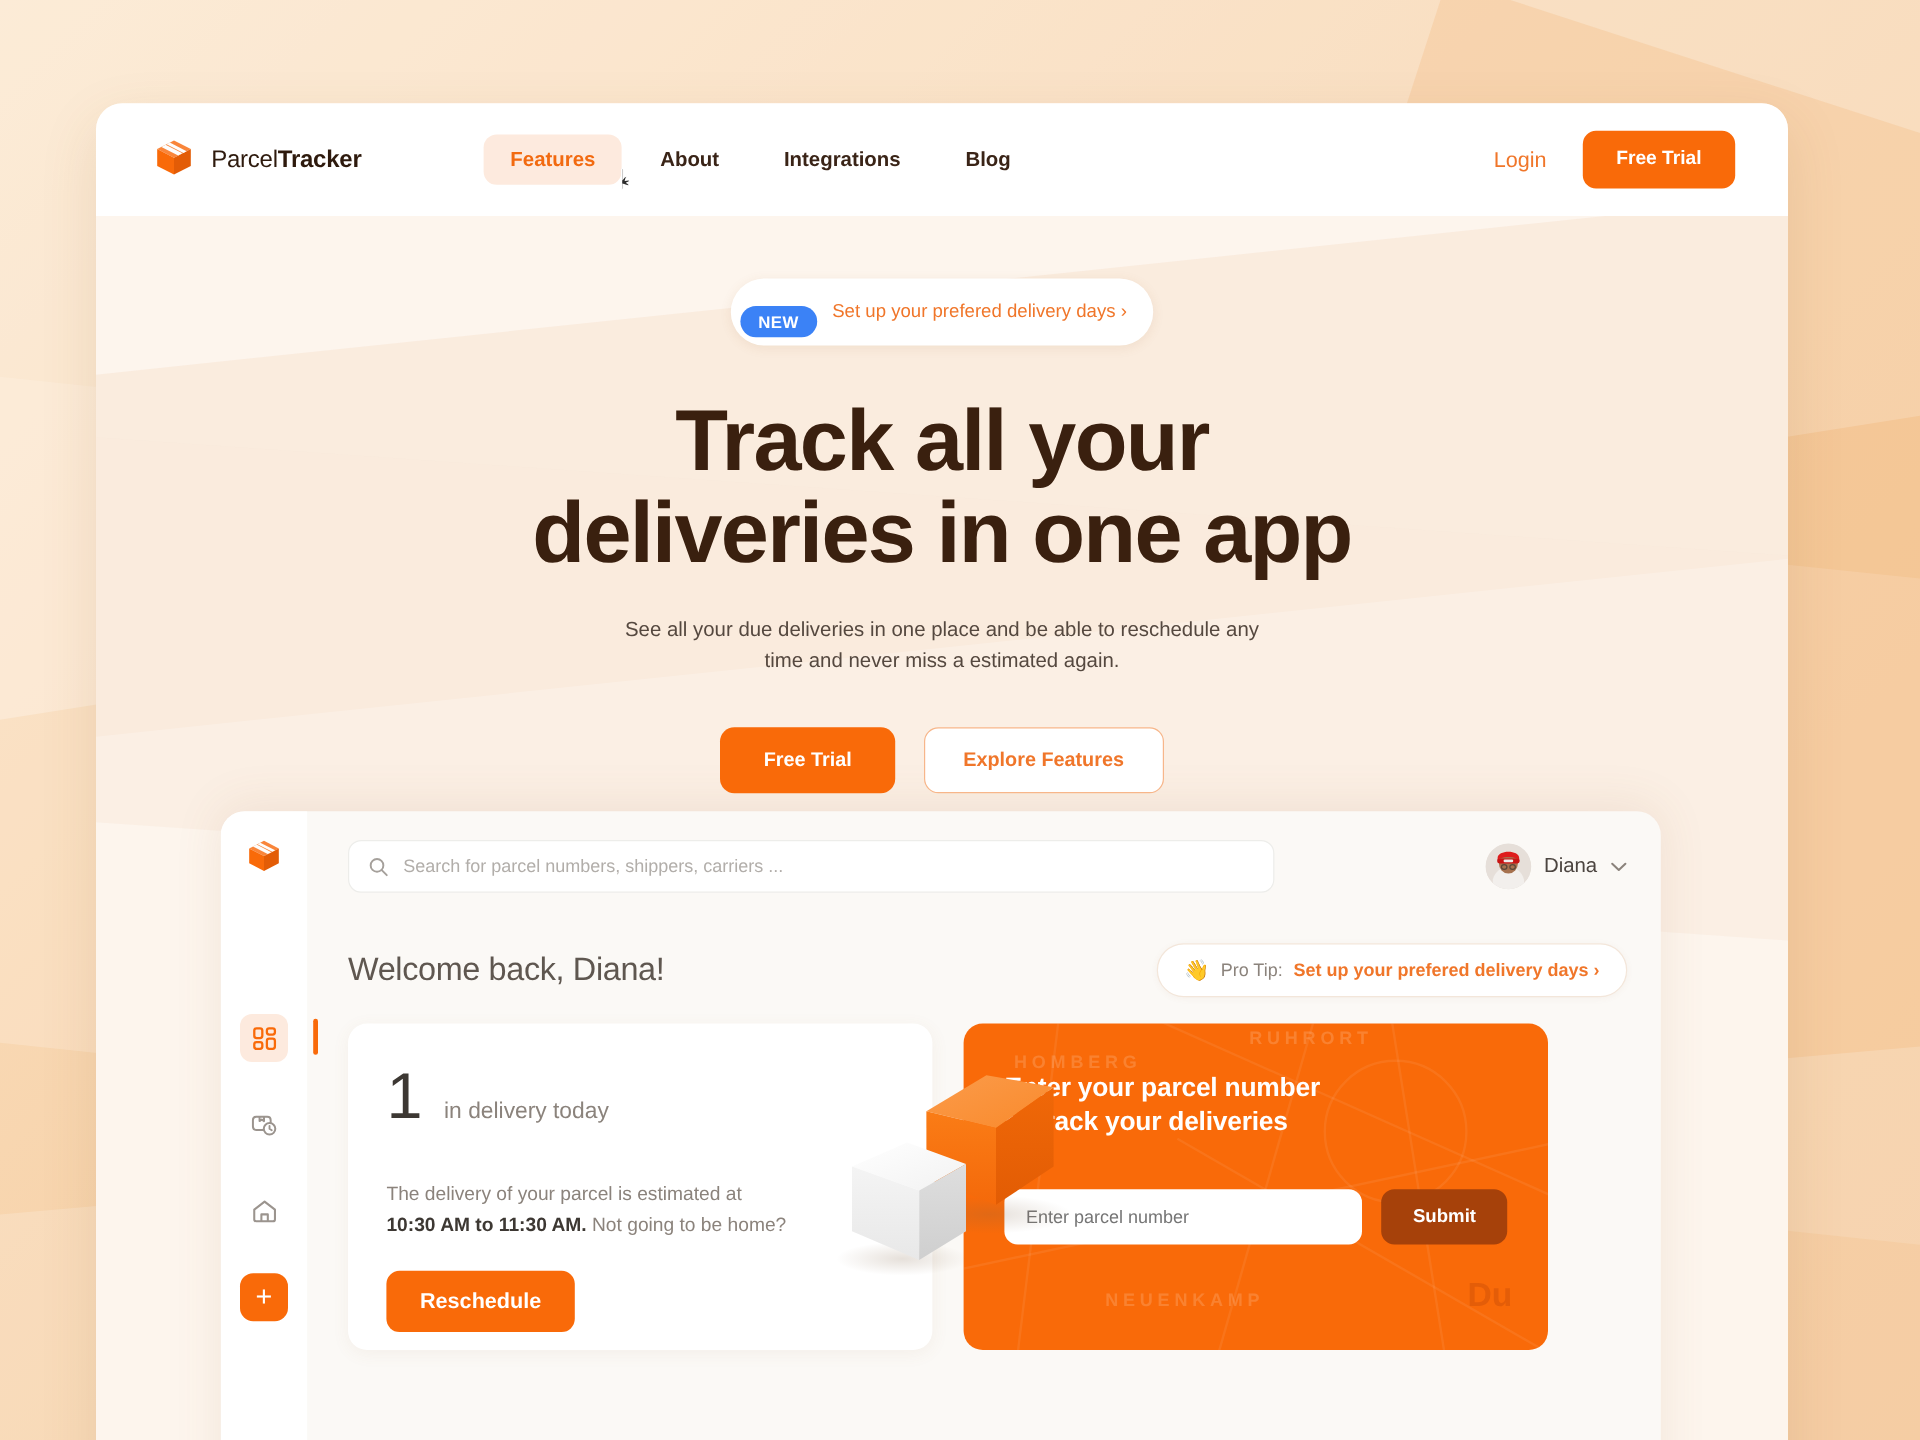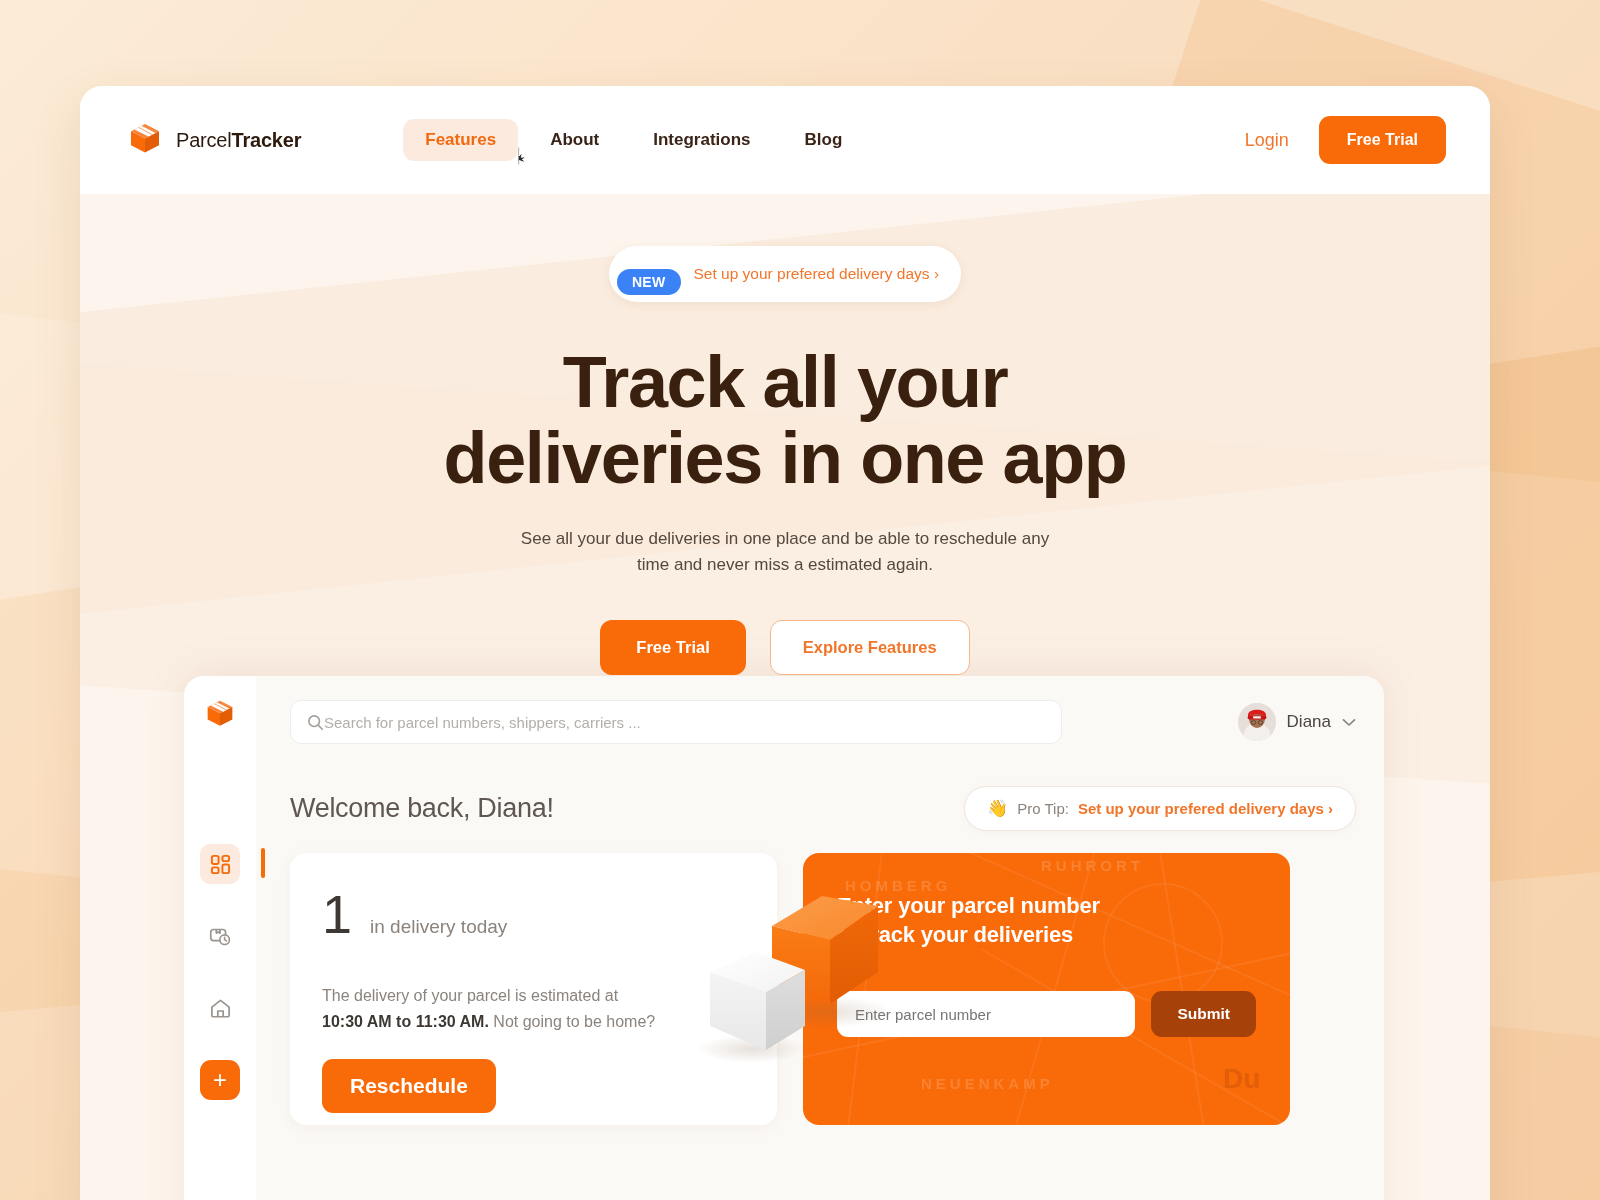--- a/index.html
+++ b/index.html
@@ -52,21 +52,21 @@
     background:rgba(247,228,210,.55); transform:rotate(-6deg);
   }
   .hero-tint-b {
     position:absolute; left:-8%; top:330px; width:120%; height:320px;
     background:rgba(250,234,219,.5); transform:rotate(4deg);
   }
 
   
   .navbar {
     position:relative; z-index:5;
-    height:108px; background:#ffffff;
+    height:94px; background:#ffffff;
     display:flex; align-items:center;
     padding:0 44px 0 48px;
   }
   .brand { display:flex; align-items:center; gap:14px; }
   .brand-name { font-size:20px; color:#2e1a0d; letter-spacing:-.2px; }
   .brand-name b { font-weight:700; }
   .brand-name .light { font-weight:400; }
 
   .nav-links {
     display:flex; align-items:center; gap:10px;
@@ -151,21 +151,21 @@
     display:flex; align-items:center; justify-content:center;
     color:#fff; font-size:24px; font-weight:300; line-height:1;
   }
 
   .dash-main { flex:1; padding:24px 28px 0 34px; position:relative; }
 
   .dash-top { display:flex; align-items:center; gap:20px; }
   .search-box {
     flex:1; max-width:772px; height:44px;
     background:#fff; border:1px solid #ededea; border-radius:11px;
-    display:flex; align-items:center; padding:0 16px;text-align:right;
+    display:flex; align-items:center; gap:12px; padding:0 16px;text-align:right;
   }
   .search-ph { font-size:15px; color:#b2aeaa; }
   .profile { margin-left:auto; display:flex; align-items:center; gap:11px; }
   .avatar {
     width:38px; height:38px; border-radius:50%; overflow:hidden;
     background:#e8e2dd; position:relative; flex:none;
   }
   .profile-name { font-size:17px; color:#4c4540; }
 
   .welcome-row {
@@ -190,21 +190,21 @@
   }
   .count-row { display:flex; align-items:baseline; gap:18px; }
   .count-num { font-size:54px; font-weight:300; color:#3d3833; line-height:1; }
   .count-label { font-size:19px; color:#8b837c; }
   .delivery-text {
     margin-top:42px; font-size:16px; line-height:26px; color:#8b837c;
   }
   .delivery-text b { color:#3d3833; font-weight:700; }
   .card-btns { margin-top:24px; display:flex; gap:20px; }
   .btn-resched {
-    background:#f96a09; color:#fff; font-weight:700; font-size:21px;
+    background:#f96a09; color:#fff; font-weight:700; font-size:18px;
     border:none; border-radius:11px; padding:15px 28px;
   }
   .btn-manage {
     background:#fff; color:#f0762a; font-weight:700; font-size:15.5px;
     border:1.6px solid #f7b68a; border-radius:11px; padding:15px 24px;
   }
 
   .card-track {
     width:487px; height:272px; border-radius:16px; position:relative;
     background:#f96a09; overflow:hidden;

